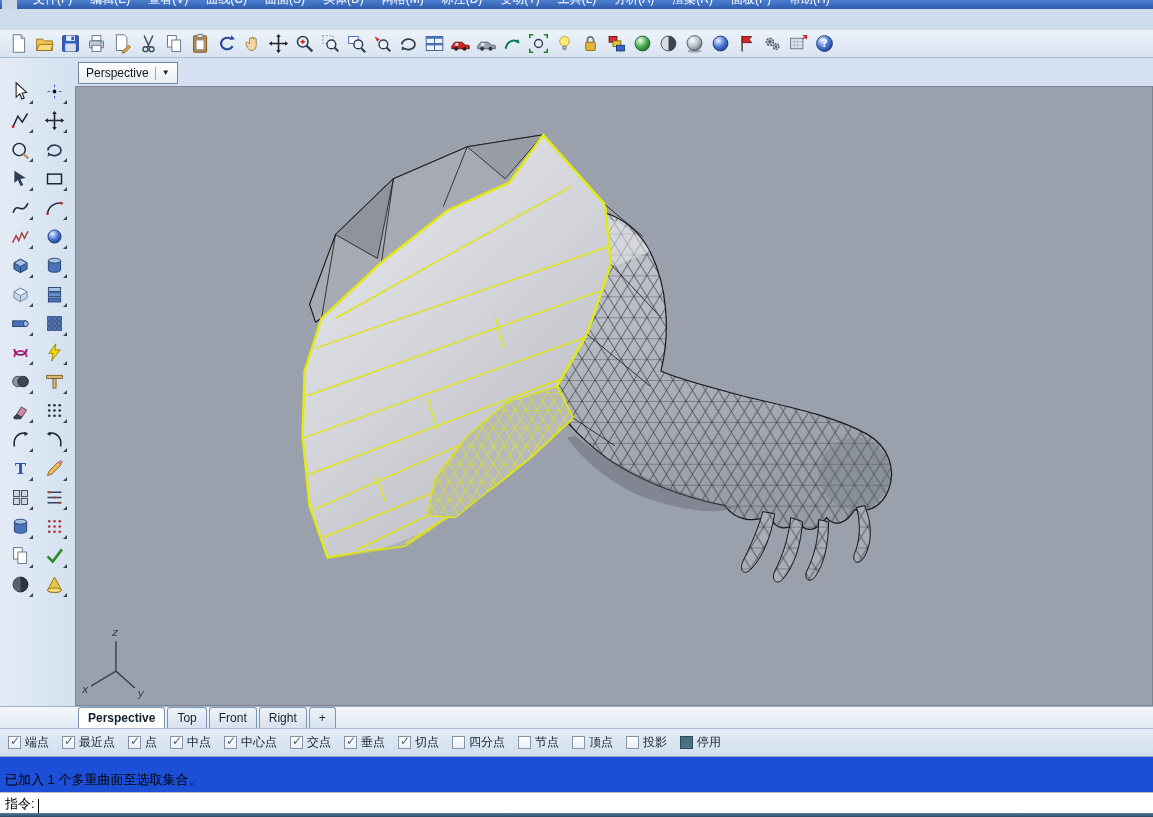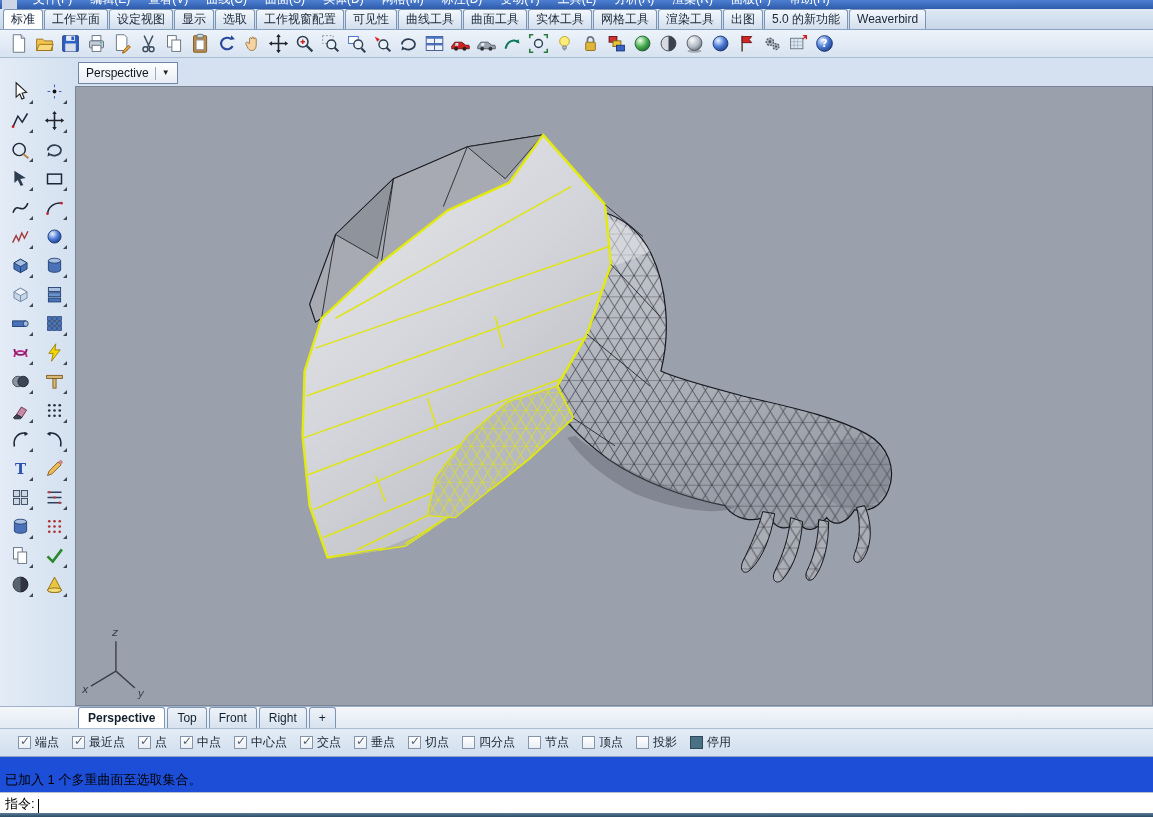--- a/index.html
+++ b/index.html
@@ -55,21 +55,21 @@
            background:linear-gradient(#f4f7fb,#e2eaf3);border-top:1px solid #9fb2c8;
            display:flex;align-items:flex-end;padding-left:78px;box-sizing:border-box}
   .vtab{flex:none;font-size:12px;color:#13202e;padding:3px 9px;margin-right:2px;
         border:1px solid #7d95b5;border-bottom:none;border-radius:3px 3px 0 0;
         background:linear-gradient(#eef3f9,#d7e2ef)}
   .vtab.active{background:#fff;font-weight:bold}
 
   
   .osnap{position:absolute;left:0;top:728px;width:100%;height:28px;
          background:linear-gradient(#e3ecf6,#d2dfee);border-top:1px solid #aabdd4;
-         display:flex;align-items:center;padding-left:18px;box-sizing:border-box}
+         display:flex;align-items:center;padding-left:8px;box-sizing:border-box}
   .os-item{display:flex;align-items:center;gap:4px;margin-right:13px;font-size:12px;color:#18222e;white-space:nowrap}
   .cb{position:relative;width:13px;height:13px;background:linear-gradient(#fff,#e9eef5);
       border:1px solid #8494aa;box-sizing:border-box}
   .os-item.checked .cb::after{content:"✓";position:absolute;left:1px;top:-3px;font-size:12px;color:#55606e;font-weight:bold}
   .os-item.filled .cb{background:#497083;border-color:#2e4a5a}
 
   
   .history{position:absolute;left:0;top:756px;width:100%;height:36px;background:#1d4ed8;
            border-top:1px solid #94a6bc;box-sizing:border-box;display:flex;align-items:flex-end}
   .hline{font-size:13px;color:#000;padding:0 5px 3px}
@@ -411,38 +411,20 @@
       <span class="mi">网格(M)</span>
       <span class="mi">标注(D)</span>
       <span class="mi">变动(T)</span>
       <span class="mi">工具(L)</span>
       <span class="mi">分析(A)</span>
       <span class="mi">渲染(R)</span>
       <span class="mi">面板(P)</span>
       <span class="mi">帮助(H)</span>
     </div>
 
-  <div class="tabbar">
-
-  <div class="tab active">标准</div>
-      <div class="tab">工作平面</div>
-      <div class="tab">设定视图</div>
-      <div class="tab">显示</div>
-      <div class="tab">选取</div>
-      <div class="tab">工作视窗配置</div>
-      <div class="tab">可见性</div>
-      <div class="tab">曲线工具</div>
-      <div class="tab">曲面工具</div>
-      <div class="tab">实体工具</div>
-      <div class="tab">网格工具</div>
-      <div class="tab">渲染工具</div>
-      <div class="tab">出图</div>
-      <div class="tab">5.0 的新功能</div>
-      <div class="tab">Weaverbird</div>
-    </div>
 
   <div class="toolbar">
 
   <div class="tbtn">
         <span>
           <svg class="ic" viewBox="0 0 24 24">
             <use href="#sym-new-page"></use>
           </svg>
         </span>
       </div>

